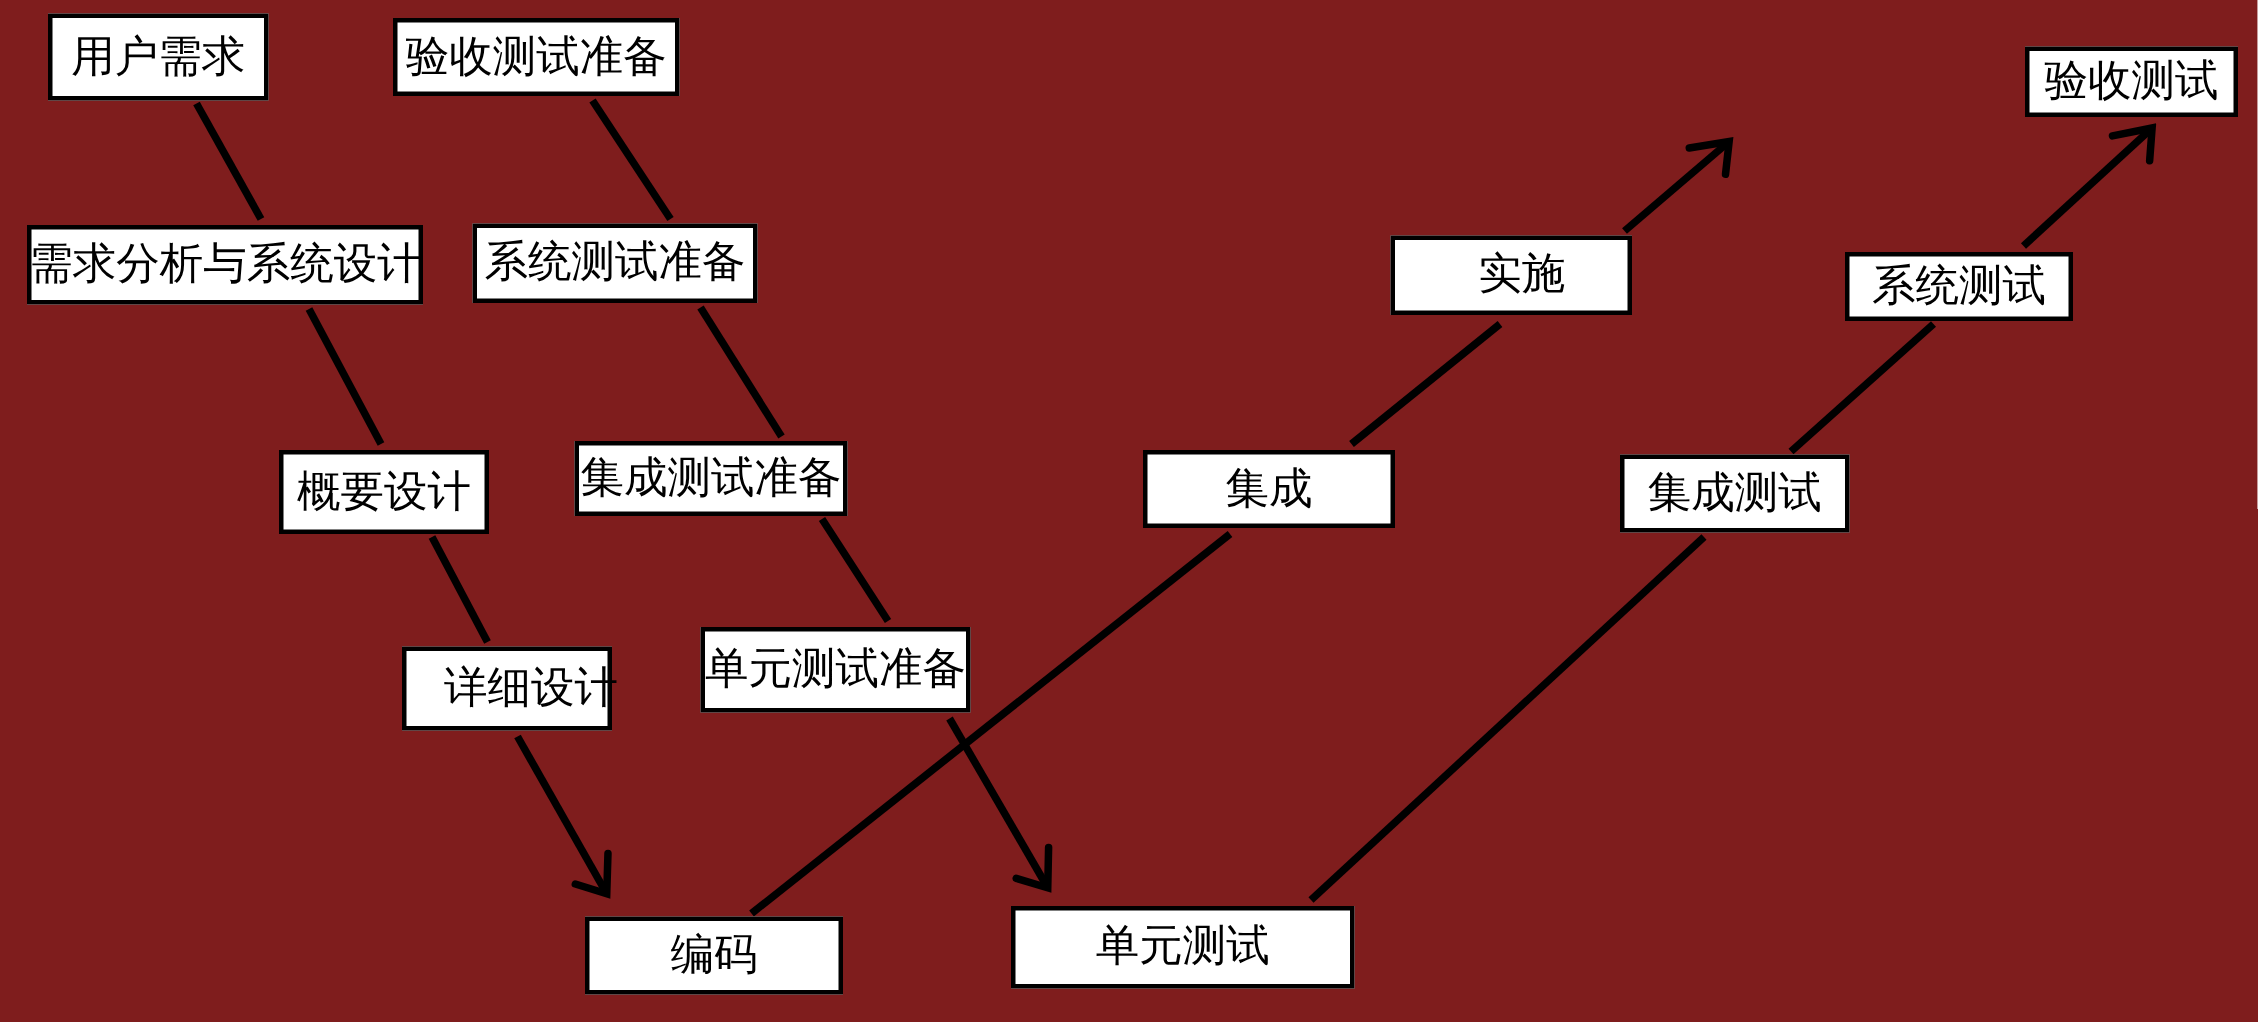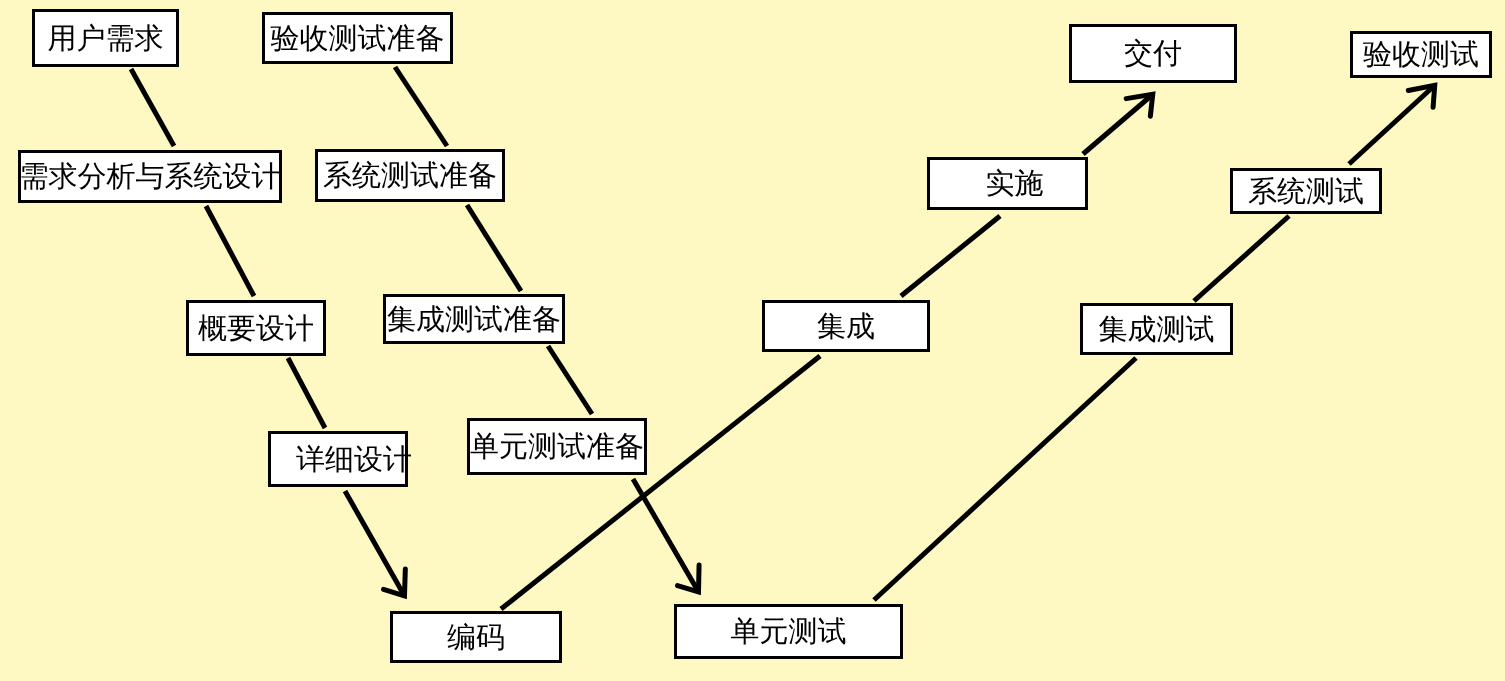--- a/index.html
+++ b/index.html
@@ -5,21 +5,21 @@
   html, body {
     margin: 0;
     padding: 0;
     background: #ffffff;
     font-family: "Liberation Sans", "DejaVu Sans", sans-serif;
   }
   .canvas {
     position: relative;
     width: 1505px;
     height: 681px;
-    background: #fef9c3;
+    background: #7f1d1d;
     overflow: hidden;
   }
   .edges-layer {
     position: absolute;
     left: 0;
     top: 0;
     width: 1505px;
     height: 681px;
   }
   .node {
@@ -85,21 +85,20 @@
   <div class="node" style="left:383px; top:294px; width:182px; height:50px;">集成测试准备</div>
 
   <div class="node" style="left:467px; top:418px; width:180px; height:57px;">单元测试准备</div>
 
   <div class="node" style="left:674px; top:604px; width:229px; height:55px;">单元测试</div>
 
   <div class="node" style="left:762px;  top:300px; width:168px; height:52px;">集成</div>
 
   <div class="node" style="left:927px;  top:157px; width:161px; height:53px;padding-left:14px;">实施</div>
 
-  <div class="node" style="left:1069px; top:24px;  width:168px; height:59px;">交付</div>
 
   <div class="node" style="left:1080px; top:303px; width:153px; height:52px;">集成测试</div>
 
   <div class="node" style="left:1230px; top:168px; width:152px; height:46px;">系统测试</div>
 
   <div class="node" style="left:1350px; top:31px;  width:142px; height:47px;">验收测试</div>
 
 </div>
 
 </body></html>

